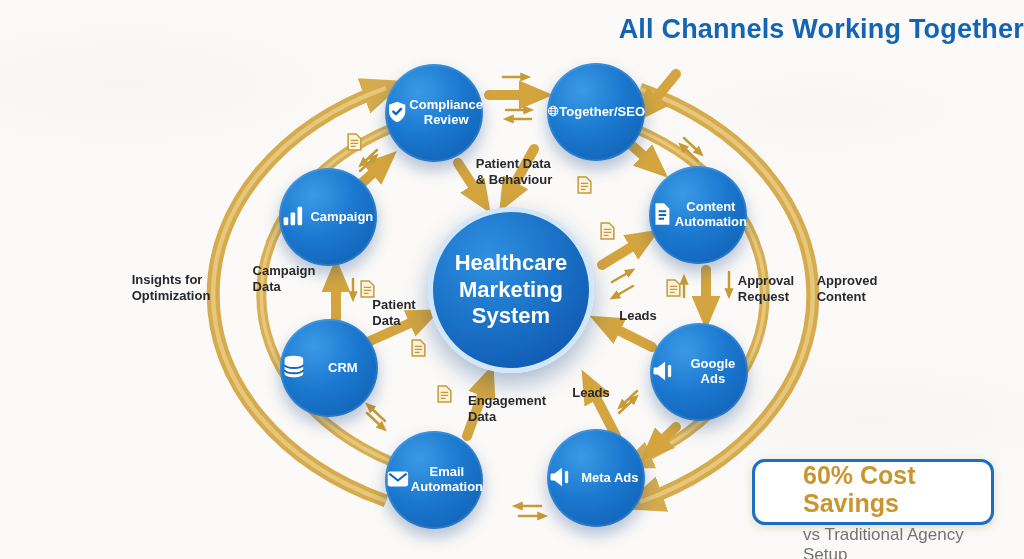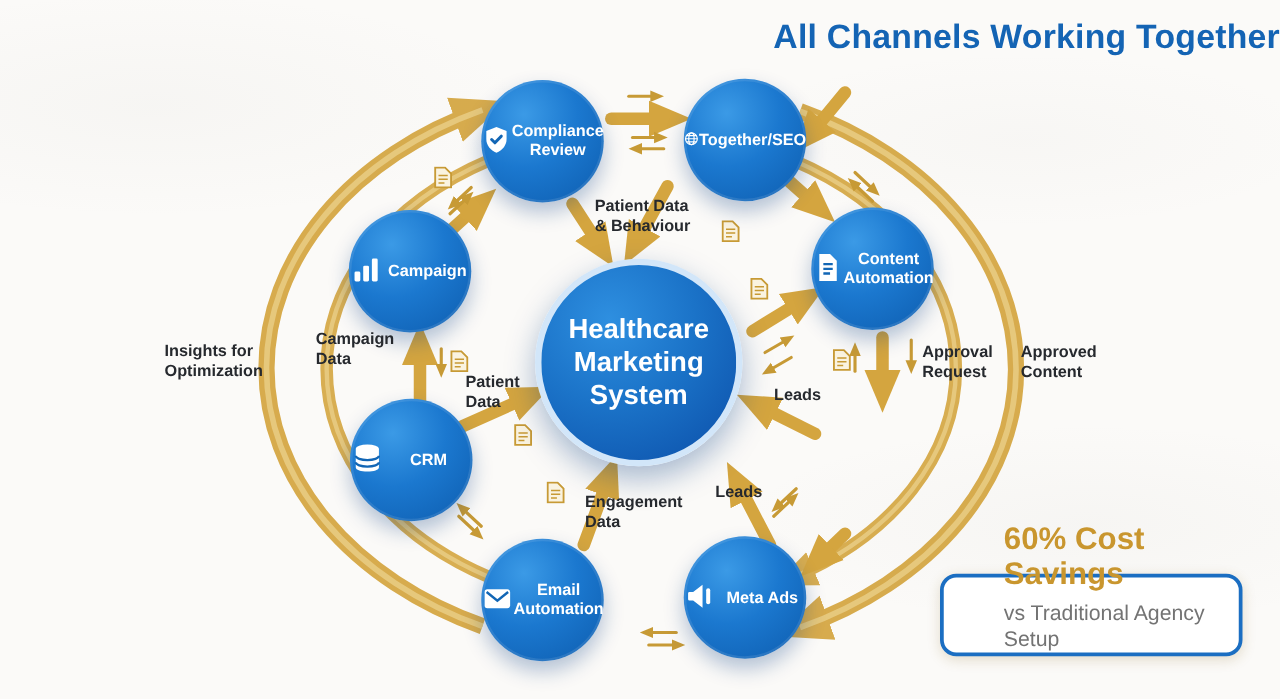--- a/index.html
+++ b/index.html
@@ -63,21 +63,21 @@
   #fl-pd{left:394px;top:313px}
   #fl-ed{left:507px;top:409px}
   #fl-lm{left:591px;top:393px}
   #fl-lg{left:638px;top:316px}
   #fl-ar{left:766px;top:289px}
   #fl-ac{left:847px;top:289px}
   .badge{
     position:absolute;left:752px;top:459px;width:242px;height:66px;z-index:5;
     background:#fff;border:3px solid #1b6ec2;border-radius:13px;
     box-shadow:0 3px 10px rgba(130,100,30,.20);
-    display:flex;flex-direction:column;align-items:center;justify-content:flex-end;
+    display:flex;flex-direction:column;align-items:center;justify-content:space-between;
     box-sizing:border-box;
     padding-left:48px;
   }
   .badge .bheadline{font-size:25px;font-weight:700;color:#c9962e;line-height:1.1;}
   .badge .bsubline{font-size:17px;font-weight:400;color:#737373;line-height:1.2;margin-top:8px;}
 </style>
 </head>
 <body>
 
 <div class="stage">
@@ -186,20 +186,29 @@
   <div class="node" id="n2">
     <span class="nicon">
       <svg viewBox="0 0 24 24">
           <path fill="#fff" d="M6 2 h8 l5 5 v15 H6 z"></path>
           <path d="M9 9.5h7 M9 13h7 M9 16.5h5" stroke="#1266b5" stroke-width="1.8" fill="none"></path>
         </svg>
     </span>
     <span class="nlabel">Content Automation</span>
   </div>
 
+  <div class="node" id="n3">
+    <span class="nicon">
+      <svg viewBox="0 0 24 24" fill="#fff">
+          <path d="M3 10 v4 a1 1 0 0 0 1 1 h2.5 L13 20 V4 L6.5 9 H4 a1 1 0 0 0 -1 1 z"></path>
+          <rect x="15.5" y="6.5" width="2.8" height="11" rx="1.4"></rect>
+        </svg>
+    </span>
+    <span class="nlabel">Google Ads</span>
+  </div>
 
   <div class="node" id="n4">
     <span class="nicon">
       <svg viewBox="0 0 24 24" fill="#fff">
           <path d="M3 10 v4 a1 1 0 0 0 1 1 h2.5 L13 20 V4 L6.5 9 H4 a1 1 0 0 0 -1 1 z"></path>
           <rect x="15.5" y="6.5" width="2.8" height="11" rx="1.4"></rect>
         </svg>
     </span>
     <span class="nlabel">Meta Ads</span>
   </div>

